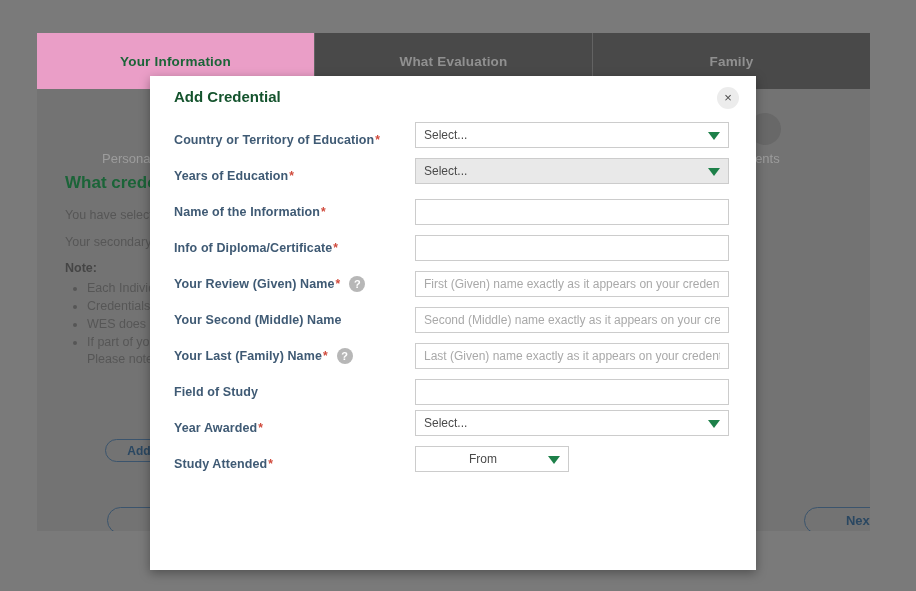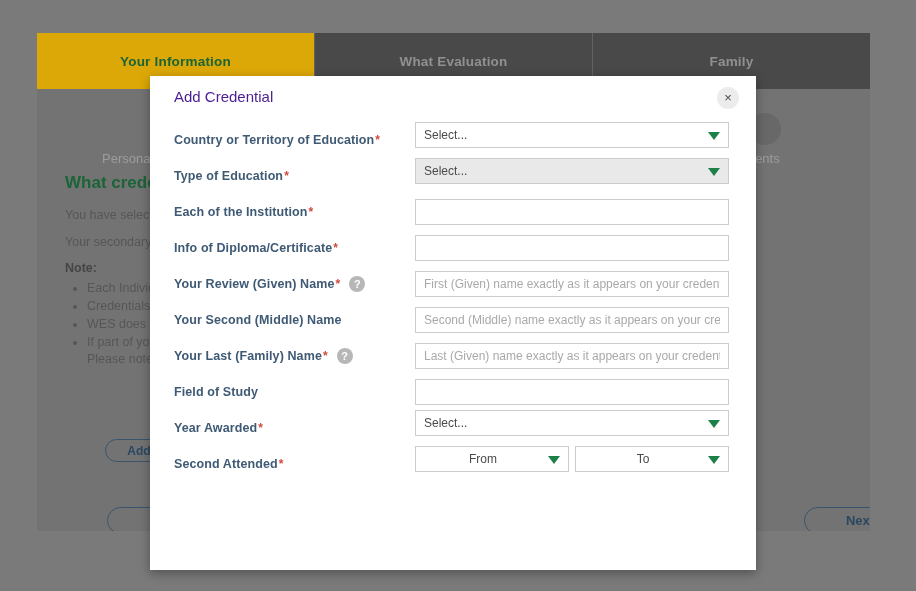--- a/index.html
+++ b/index.html
@@ -41,21 +41,21 @@
   .tab {
     flex: 1 1 0;
     display: flex;
     align-items: center;
     justify-content: center;
     font-size: 13.5px;
     font-weight: bold;
     letter-spacing: 0.2px;
   }
   .tab.active {
-    background: #eab308;
+    background: #f9a8d4;
     color: #1d6b3c;
   }
   .tab.inactive {
     background: #4e4e4e;
     color: #9a9a9a;
     border-left: 1px solid #6a6a6a;
   }
 
   .progress-row {
     position: absolute;
@@ -174,22 +174,22 @@
     width: 606px;
     height: 494px;
     background: #ffffff;
     box-shadow: 0 3px 10px rgba(0,0,0,0.35);
   }
   .modal-title {
     position: absolute;
     left: 24px;
     top: 12px;
     font-size: 15px;
-    font-weight: normal;
-    color: #4c1d95;
+    font-weight: bold;
+    color: #14532d;
   }
   .close-btn {
     position: absolute;
     right: 17px;
     top: 11px;
     width: 22px;
     height: 22px;
     border-radius: 50%;
     background: #ececec;
     border: none;
@@ -354,32 +354,32 @@
             <span class="req">*</span>
         </div>
         <div class="select-wrap">
           <div class="select-box">Select...</div>
           <div class="caret"></div>
         </div>
       </div>
 
       <div class="form-row">
         <div class="lbl">
-          <span>Type of Education</span>
+          <span>Years of Education</span>
             <span class="req">*</span>
         </div>
         <div class="select-wrap">
           <div class="select-box disabled">Select...</div>
           <div class="caret"></div>
         </div>
       </div>
 
       <div class="form-row">
         <div class="lbl">
-          <span>Each of the Institution</span>
+          <span>Name of the Information</span>
             <span class="req">*</span>
         </div>
         <input class="field" type="text" value="" style="">
       </div>
 
       <div class="form-row">
         <div class="lbl">
           <span>Info of Diploma/Certificate</span>
             <span class="req">*</span>
         </div>
@@ -424,32 +424,28 @@
             <span class="req">*</span>
         </div>
         <div class="select-wrap">
           <div class="select-box">Select...</div>
           <div class="caret"></div>
         </div>
       </div>
 
       <div class="form-row">
         <div class="lbl">
-          <span>Second Attended</span>
+          <span>Study Attended</span>
             <span class="req">*</span>
         </div>
         <div class="dual">
           <div class="select-wrap small">
             <div class="select-box">From</div>
             <div class="caret"></div>
           </div>
-          <div class="select-wrap small">
-            <div class="select-box">To</div>
-            <div class="caret"></div>
-          </div>
         </div>
       </div>
 
     </div>
 
   </div>
 
 </div>
 
 </body></html>

